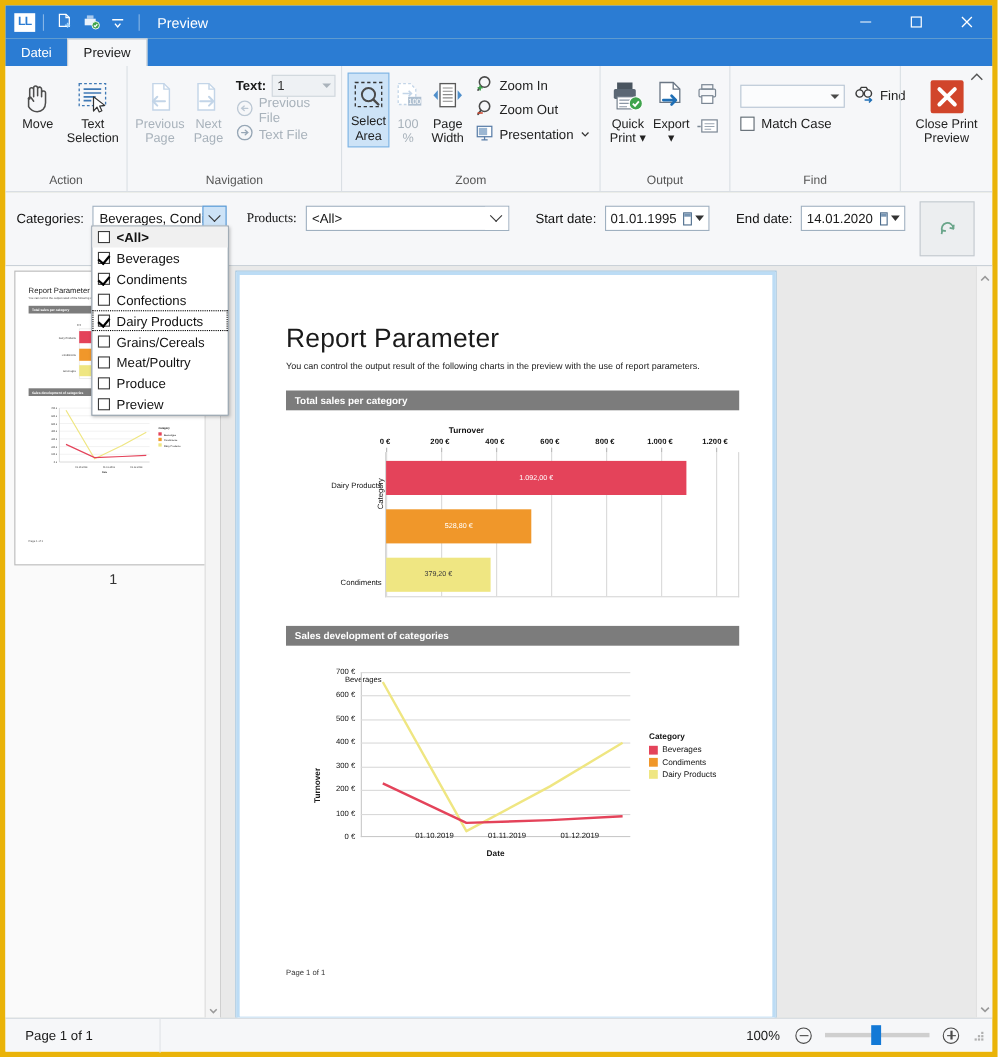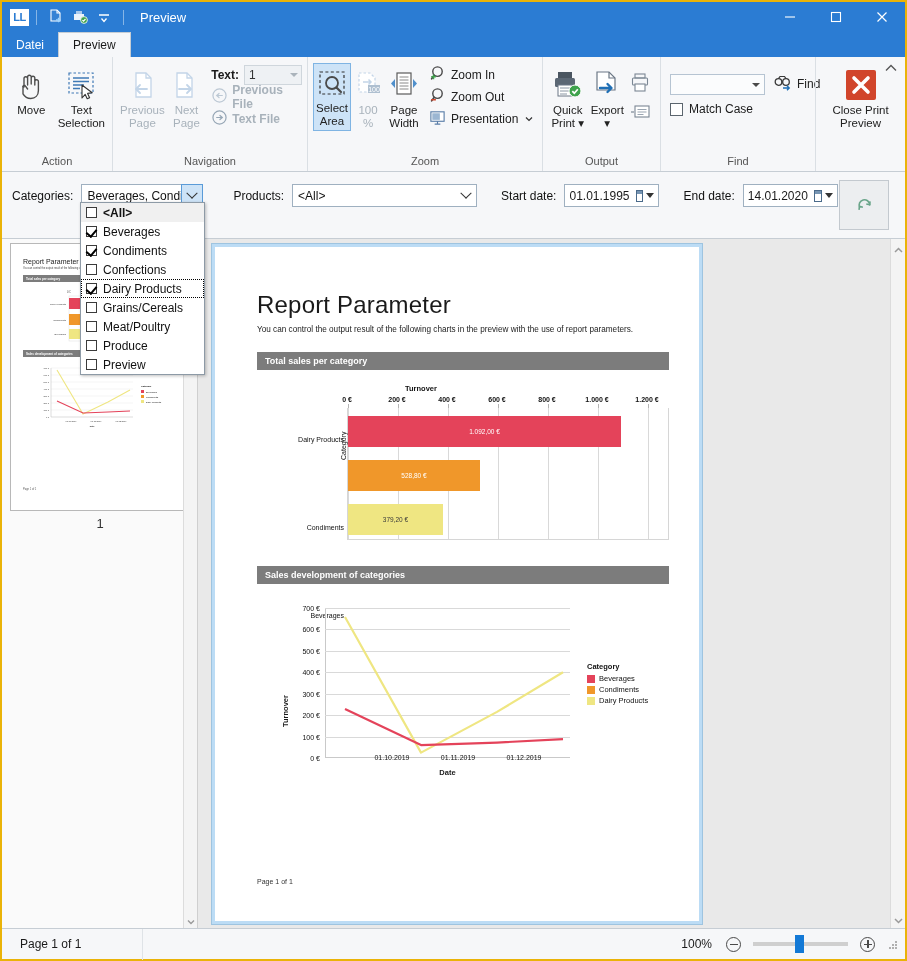--- a/index.html
+++ b/index.html
@@ -6,21 +6,21 @@
   html, body { margin:0; padding:0; }
   body {
     width: 907px; height: 961px;
     font-family: "Liberation Sans", sans-serif;
     font-size: 12px;
     color: #1a1a1a;
     background: #ffffff;
     overflow: hidden;
     position: relative;
   }
-  #app { position:absolute; inset:0; border:2px solid #eab308; background:#fef9c3; display:flex; flex-direction:column; }
+  #app { position:absolute; inset:0; border:5px solid #eab308; background:#fef9c3; display:flex; flex-direction:column; }
 
   
   .titlebar {
     height: 30px; background:#2b7cd3; display:flex; align-items:center;
     color:#fff; flex:0 0 auto; padding-left:8px;
   }
   .ll-logo {
     width:19px; height:17px; background:#fff; color:#2b7cd3; font-weight:bold;
     font-size:11px; display:flex; align-items:center; justify-content:center;
     letter-spacing:-0.5px; font-family:"Liberation Sans", sans-serif;
@@ -45,21 +45,21 @@
   .rglabel { text-align:center; font-size:11px; color:#555; padding-bottom:4px; }
   .bigbtn {
     width:56px; display:flex; flex-direction:column; align-items:center; justify-content:flex-start;
     padding:3px 2px; font-size:11.5px; line-height:12.5px; text-align:center; color:#222;
   }
   .bigbtn.wide { width:62px; }
   .bigbtn .gl { height:38px; display:flex; align-items:center; justify-content:center; }
   .bigbtn.dim { color:#a8b2bb; }
   .bigbtn.sel { background:#cde3f7; border:1px solid #7fb4e3; }
   .smallbtn { display:flex; align-items:center; gap:5px; font-size:12px; padding:2px 4px; color:#222; height:22px; }
-  .smallbtn.dim { color:#a8b2bb;font-weight:bold; }
+  .smallbtn.dim { color:#a8b2bb; }
   .stack { display:flex; flex-direction:column; justify-content:flex-start; padding-top:1px; }
   .pagerow { display:flex; align-items:center; gap:5px; font-size:12px; font-weight:bold; height:22px; padding-left:3px;}
   .pagebox {
     width:58px; height:20px; background:#eef1f4; border:1px solid #cfd6dc; display:flex; align-items:center;
     font-weight:normal; font-size:12px; padding-left:4px; position:relative; color:#333;
   }
   .pagebox .arr { position:absolute; right:3px; top:7px; border-left:4px solid transparent; border-right:4px solid transparent; border-top:4px solid #aab3bb; }
   .findbox { width:95px; height:21px; background:#fbfcfd; border:1px solid #b6c4d2; position:relative; }
   .findbox .arr { position:absolute; right:4px; top:8px; border-left:4px solid transparent; border-right:4px solid transparent; border-top:4px solid #4a4a4a; }
   .chkrow { display:flex; align-items:center; gap:6px; font-size:12px; margin-top:7px;text-align:center; }
@@ -497,21 +497,21 @@
 
   <div class="filterbar">
     <div class="fb-row">
       <span class="fb-label">Categories:</span>
       <span class="combo" style="width:122px;">
         <span class="txt">Beverages, Condim</span>
         <span class="drop hl">
             <span class="chev"></span>
           </span>
       </span>
-      <span class="fb-label" style="margin-left:22px;">Products:</span>
+      <span class="fb-label" style="margin-left:10px;font-family:Liberation Serif, serif;">Products:</span>
       <span class="combo" style="width:185px;">
         <span class="txt">&lt;All&gt;</span>
         <span class="drop">
             <span class="chev"></span>
           </span>
       </span>
       <span class="fb-label" style="margin-left:16px;">Start date:</span>
       <span class="datebox" style="width:95px;text-align:center;">
         <span class="txt">01.01.1995</span>
         <span class="cal-ico"></span>

